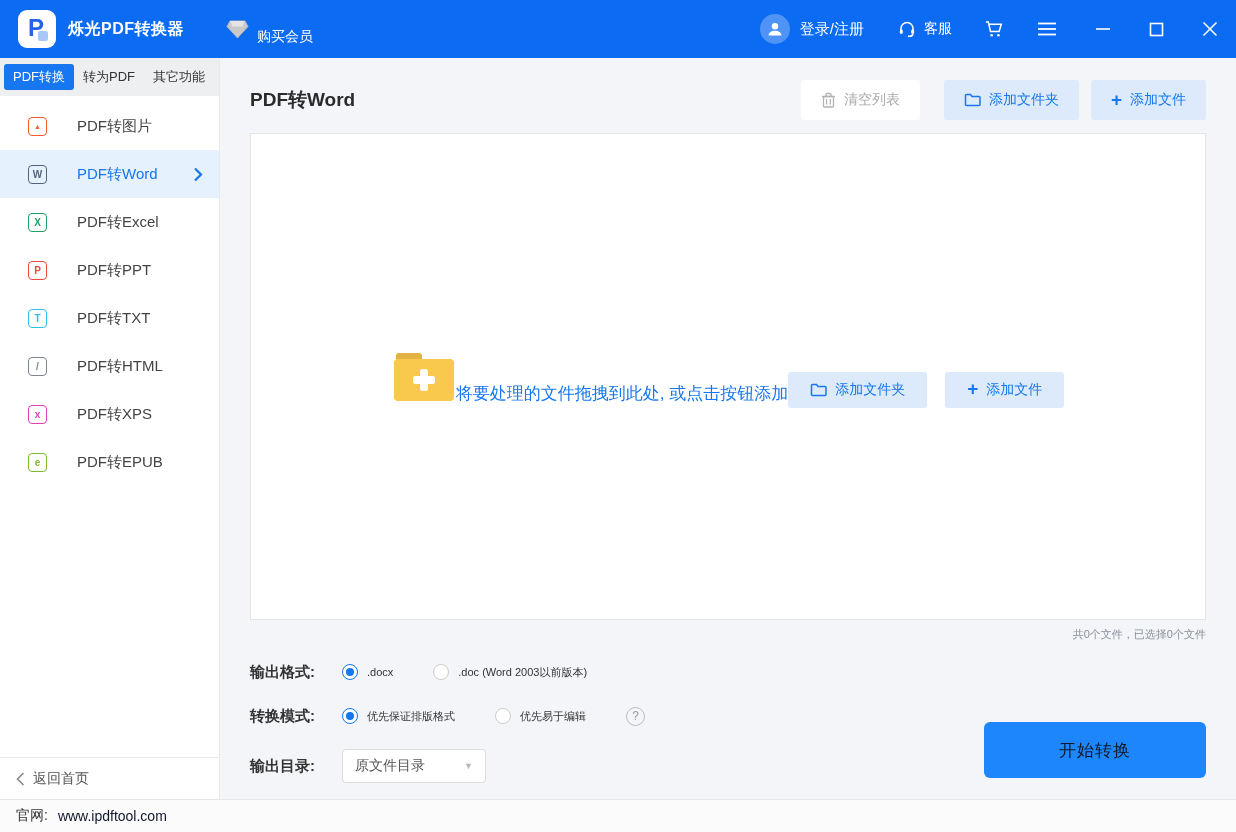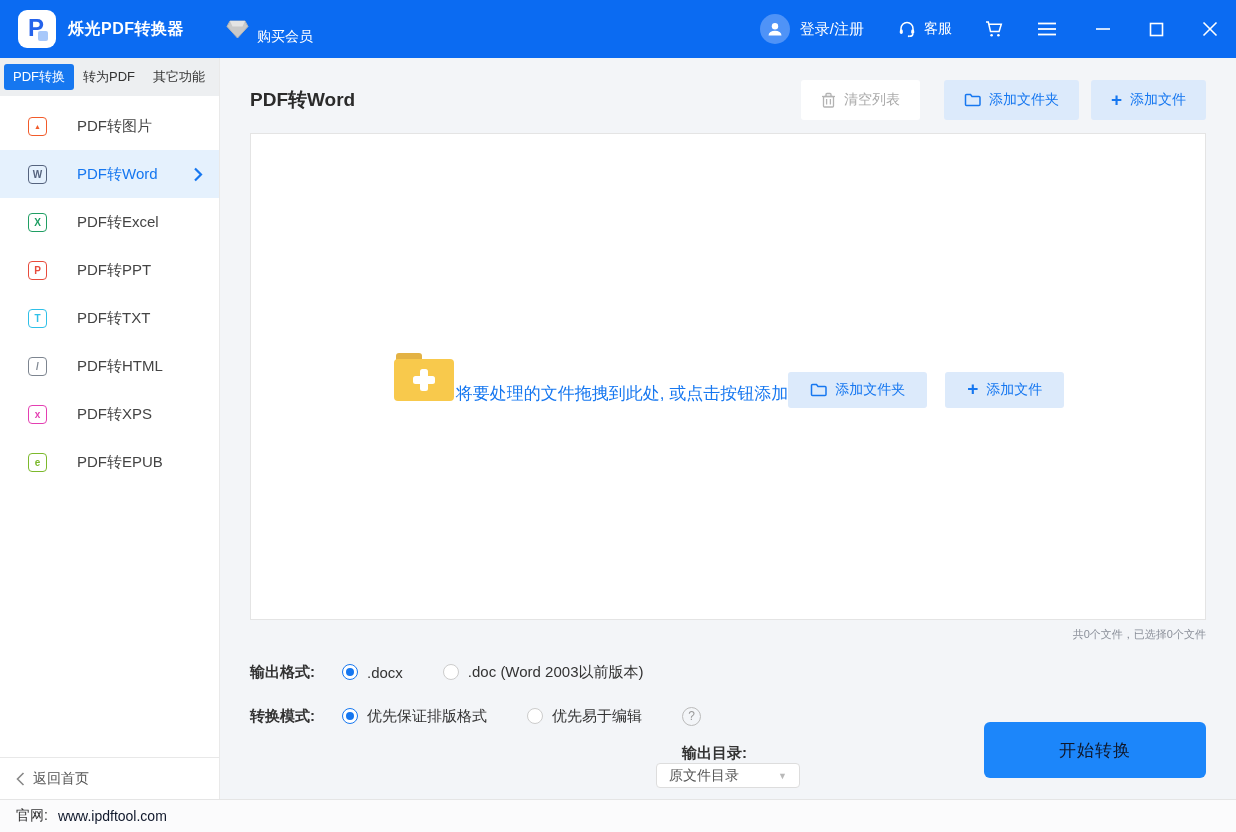--- a/index.html
+++ b/index.html
@@ -59,21 +59,21 @@
   .dz-btn svg, .dz-btn .plus { margin-right:8px; }
 
   .file-count { text-align:right; font-size:11px; color:#8a8f99; margin-top:7px; flex:none; }
 
   .opt-row { display:flex; align-items:center; height:44px; flex:none; }
   .opt-label { font-size:15px; font-weight:bold; color:#333; width:92px; flex:none; }
   .radio-group { display:flex; align-items:center; margin-right:40px; cursor:pointer; }
   .radio { width:16px; height:16px; border-radius:50%; border:1px solid #ccc; background:#fff; margin-right:9px; flex:none; position:relative; }
   .radio.checked { border:1px solid #1677f0; }
   .radio.checked::after { content:""; position:absolute; left:3px; top:3px; width:8px; height:8px; border-radius:50%; background:#1677f0; }
-  .radio-label { font-size:15px; color:#333; }
+  .radio-label { font-size:11px; color:#333; }
   .help { width:19px; height:19px; border:1px solid #bbb; border-radius:50%; color:#999; font-size:12px; display:flex; align-items:center; justify-content:center; cursor:pointer; }
   .select { width:144px; height:34px; border:1px solid #ddd; border-radius:4px; background:#fff; display:flex; align-items:center; padding:0 12px; font-size:14px; color:#555; cursor:pointer; }
   .caret { margin-left:auto; font-size:9px; color:#b9b9b9; }
 
   .start-btn { position:absolute; right:30px; bottom:21px; width:222px; height:56px; background:#1c86fa; color:#0f172a; font-size:17px; border:none; border-radius:6px; display:flex; align-items:center; justify-content:center; cursor:pointer; letter-spacing:1px;margin-left:40px; }
 
   
   .statusbar { height:33px; background:#fbfbfc; border-top:1px solid #e5e5e5; display:flex; align-items:center; padding-left:16px; font-size:14px; color:#333; flex:none; }
   .statusbar .url { margin-left:10px; color:#0f172a; }
 </style>
@@ -296,21 +296,21 @@
           <span class="radio checked"></span>
           <span class="radio-label">优先保证排版格式</span>
         </div>
         <div class="radio-group">
           <span class="radio"></span>
           <span class="radio-label">优先易于编辑</span>
         </div>
         <div class="help">?</div>
       </div>
 
-      <div class="opt-row" style="margin-top:6px;flex-direction:column;">
+      <div class="opt-row" style="margin-top:6px;">
         <div class="opt-label">输出目录:</div>
         <div class="select">
           <span>原文件目录</span>
           <span class="caret">▼</span>
         </div>
       </div>
 
       <button class="start-btn">开始转换</button>
     </div>
   </div>

